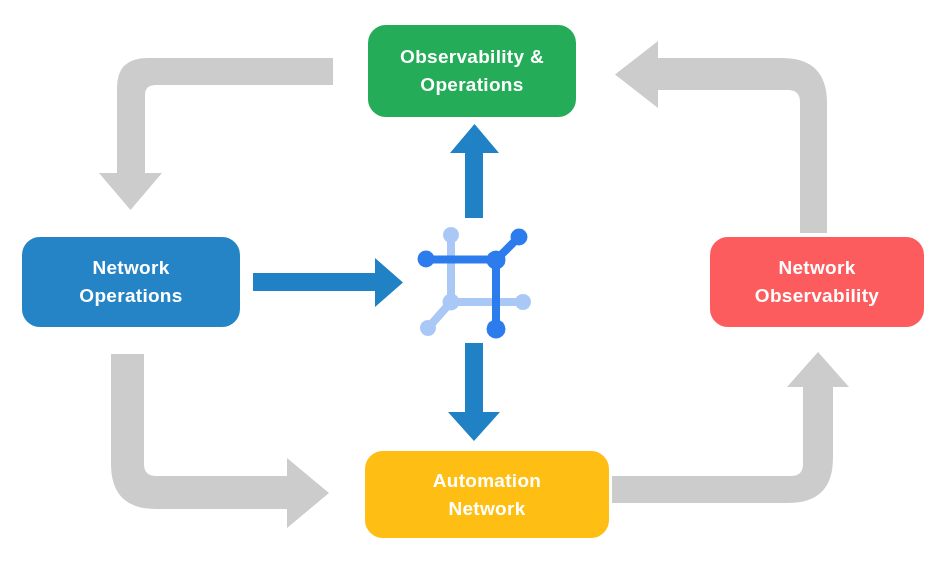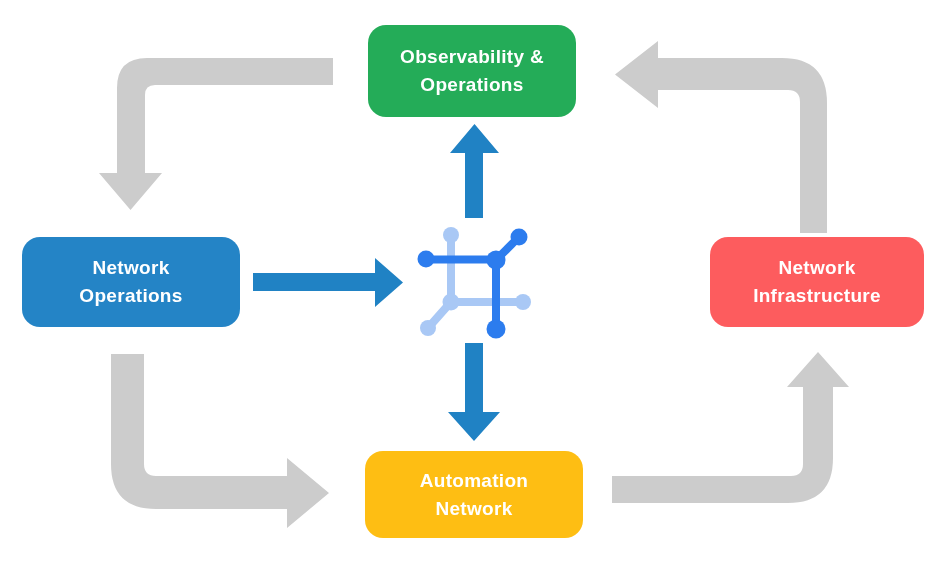--- a/index.html
+++ b/index.html
@@ -26,21 +26,21 @@
   .node-label {
     font-size: 19px;
     font-weight: 600;
     letter-spacing: 0.3px;
     line-height: 1.45;
   }
   .node-label span { display: block; }
   .pos-observability   { left: 368px; top: 25px;  width: 208px; height: 92px; }
   .pos-operations      { left: 22px;  top: 237px; width: 218px; height: 90px; }
   .pos-infrastructure  { left: 710px; top: 237px; width: 214px; height: 90px; }
-  .pos-automation      { left: 365px; top: 451px; width: 218px; height: 87px; }
+  .pos-automation      { left: 365px; top: 451px; width: 244px; height: 87px; }
 </style>
 </head>
 <body>
 
 <div class="canvas" style="background: rgb(255, 255, 255);">
 
   <svg class="diagram-svg" viewBox="0 0 948 570">
 
     <g fill="currentColor" color="#CCCCCC">
       <path d="M333,58 H147 Q117,58 117,88 V173 H99 L130.5,210 L162,173 H145 V95 Q145,85 155,85 H333 Z"></path>
@@ -88,21 +88,21 @@
   <div class="node pos-operations" style="background: rgb(36, 132, 198);">
     <div class="node-label" style="color: rgb(255, 255, 255);">
       <span>Network</span>
       <span>Operations</span>
     </div>
   </div>
 
   <div class="node pos-infrastructure" style="background: rgb(253, 92, 94);">
     <div class="node-label" style="color: rgb(255, 255, 255);">
       <span>Network</span>
-      <span>Infrastructure</span>
+      <span>Observability</span>
     </div>
   </div>
 
   <div class="node pos-automation" style="background: rgb(254, 190, 19);">
     <div class="node-label" style="color: rgb(255, 255, 255);">
       <span>Automation</span>
       <span>Network</span>
     </div>
   </div>
 

